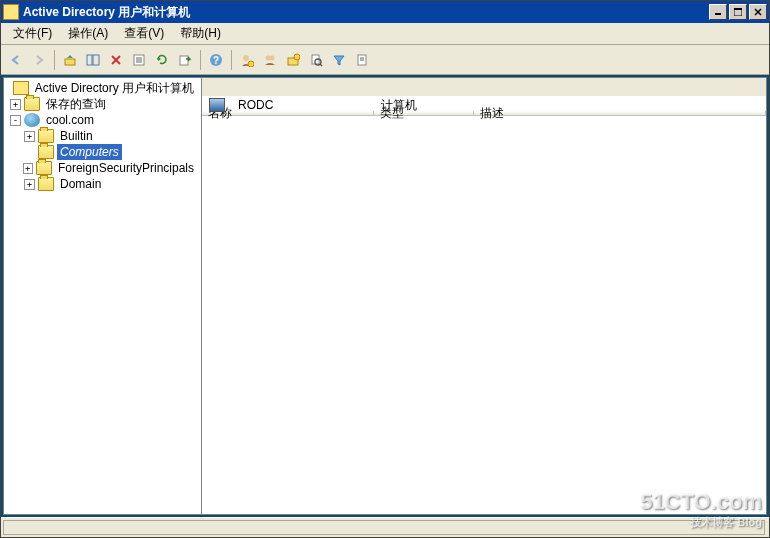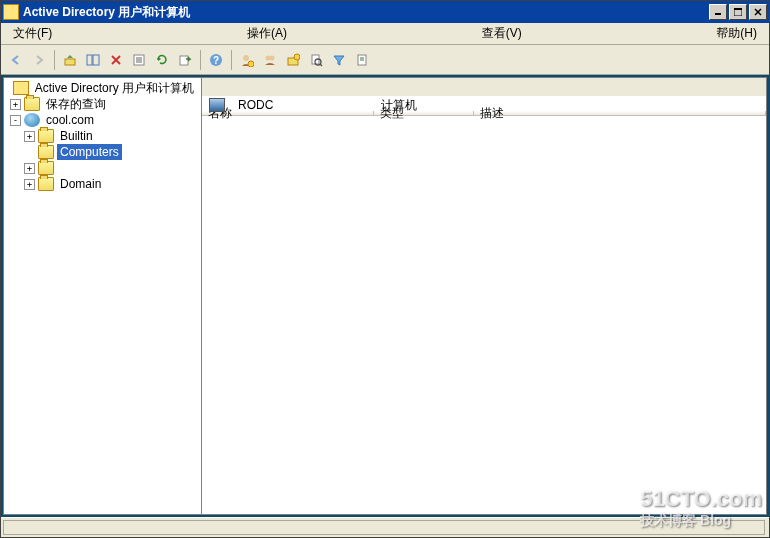--- a/index.html
+++ b/index.html
@@ -6,55 +6,55 @@
 body { font-family: "SimSun", "宋体", Tahoma, sans-serif; font-size: 12px; background: #d4d0c8; width: 770px; height: 538px; overflow: hidden; }
 
 .window { width: 770px; height: 538px; border: 1px solid #404040; background: #0c4a6e; display: flex; flex-direction: column; }
 
 .titlebar { height: 22px; background: linear-gradient(to bottom, #0a246a 0%, #a6caf0 100%); background: #0842a0; display: flex; align-items: center; padding: 0 2px; color: #fff; }
 .titlebar-icon { width: 16px; height: 16px; background: #ffe680; border: 1px solid #b8860b; margin-right: 4px; }
 .titlebar-text { flex: 1; font-weight: bold; font-size: 12px; font-family: "SimSun", sans-serif; }
 .titlebar-btns { display: flex; gap: 2px; }
 .titlebar-btn { width: 18px; height: 16px; background: #d4d0c8; border: 1px solid #fff; border-right-color: #404040; border-bottom-color: #404040; display: flex; align-items: center; justify-content: center; font-family: Tahoma; font-size: 10px; }
 
-.menubar { height: 22px; background: #ece9d8; display: flex; align-items: center; padding: 0 4px; border-bottom: 1px solid #aca899; justify-content: space-between; }
+.menubar { height: 22px; background: #ece9d8; display: flex; align-items: center; padding: 0 4px; border-bottom: 1px solid #aca899; }
 .menu-item { padding: 2px 8px; cursor: default; }
 
 .toolbar { height: 30px; background: #ece9d8; display: flex; align-items: center; padding: 2px 4px; border-bottom: 1px solid #aca899; gap: 1px; }
 .tool-btn { width: 22px; height: 22px; display: flex; align-items: center; justify-content: center; border: 1px solid transparent; }
 .tool-sep { width: 1px; height: 20px; background: #aca899; margin: 0 3px; }
 
 .content { flex: 1; display: flex; border: 1px solid #808080; margin: 2px; background: #fff; }
 
 .tree-pane { width: 198px; background: #fff; overflow: auto; border-right: 1px solid #808080; padding: 2px 0; }
 .tree-node { display: flex; align-items: center; height: 16px; white-space: nowrap; padding-right: 4px; }
 .tree-expand { width: 11px; height: 11px; border: 1px solid #919191; background: #fff; display: flex; align-items: center; justify-content: center; font-size: 9px; line-height: 1; margin-right: 3px; font-family: monospace; color: #000; }
 .tree-expand.none { border: none; background: none; }
 .tree-icon { width: 16px; height: 14px; margin-right: 3px; flex-shrink: 0; }
 .folder-icon { background: linear-gradient(to bottom, #fef49c 0%, #f1dc6b 100%); border: 1px solid #b8860b; border-radius: 1px; position: relative; }
 .folder-icon::before { content: ""; position: absolute; top: -3px; left: 1px; width: 6px; height: 3px; background: #f1dc6b; border: 1px solid #b8860b; border-bottom: none; }
 .root-icon { background: #ffe680; border: 1px solid #b8860b; }
 .globe-icon { background: radial-gradient(circle at 40% 35%, #a5d8f3, #2e7cb8); border-radius: 50%; }
 .tree-label { padding: 1px 3px; }
-.tree-label.selected { background: #316ac5; color: #fff; }
+.tree-label.selected { background: #316ac5; color: #fff; font-style: italic; }
 .indent { display: inline-block; }
 
 .list-pane { flex: 1; display: flex; flex-direction: column; background: #fff; }
 .list-header { display: flex; height: 18px; background: #ece9d8; }
 .list-col { border-right: 1px solid #c0c0c0; border-bottom: 1px solid #c0c0c0; padding: 2px 6px; display: flex; align-items: center; background: linear-gradient(to bottom, #fff, #ece9d8); margin-top: 33px; }
 .list-body { flex: 1; padding: 1px; }
 .list-row { display: flex; height: 16px; align-items: center; }
 .list-cell { padding: 0 6px; display: flex; align-items: center; gap: 13px; }
 .computer-icon { width: 16px; height: 14px; background: linear-gradient(to bottom, #aaccee, #336699); border: 1px solid #555; position: relative; flex-shrink: 0; }
 
 .status-bar { height: 20px; background: #ece9d8; border-top: 1px solid #fff; display: flex; padding: 2px; }
 .status-cell { flex: 1; border: 1px solid #aca899; margin-right: 2px; }
 
 .watermark { position: absolute; bottom: 8px; right: 8px; color: rgba(255,255,255,0.7); font-family: Arial; font-size: 22px; font-weight: bold; text-shadow: 1px 1px 2px rgba(0,0,0,0.5); pointer-events: none; }
-.watermark-sub { display:block; font-size: 14px; }
+.watermark-sub { display:block; font-size: 11px; text-align: right; }
 
 svg { display: block; }
 </style>
 </head>
 <body>
 
 <div class="window">
 
   <div class="titlebar">
     <div class="titlebar-icon"></div>
@@ -216,20 +216,21 @@
       <div class="tree-node">
         <span class="indent" style="width:20px"></span>
         <span class="tree-expand none"></span>
         <span class="tree-icon folder-icon"></span>
         <span class="tree-label selected">Computers</span>
       </div>
       <div class="tree-node">
         <span class="indent" style="width:20px"></span>
         <span class="tree-expand">+</span>
         <span class="tree-icon folder-icon"></span>
+        <span class="tree-label">ForeignSecurityPrincipals</span>
       </div>
       <div class="tree-node">
         <span class="indent" style="width:20px"></span>
         <span class="tree-expand">+</span>
         <span class="tree-icon folder-icon"></span>
         <span class="tree-label">Domain</span>
       </div>
     </div>
 
     <div class="list-pane">

